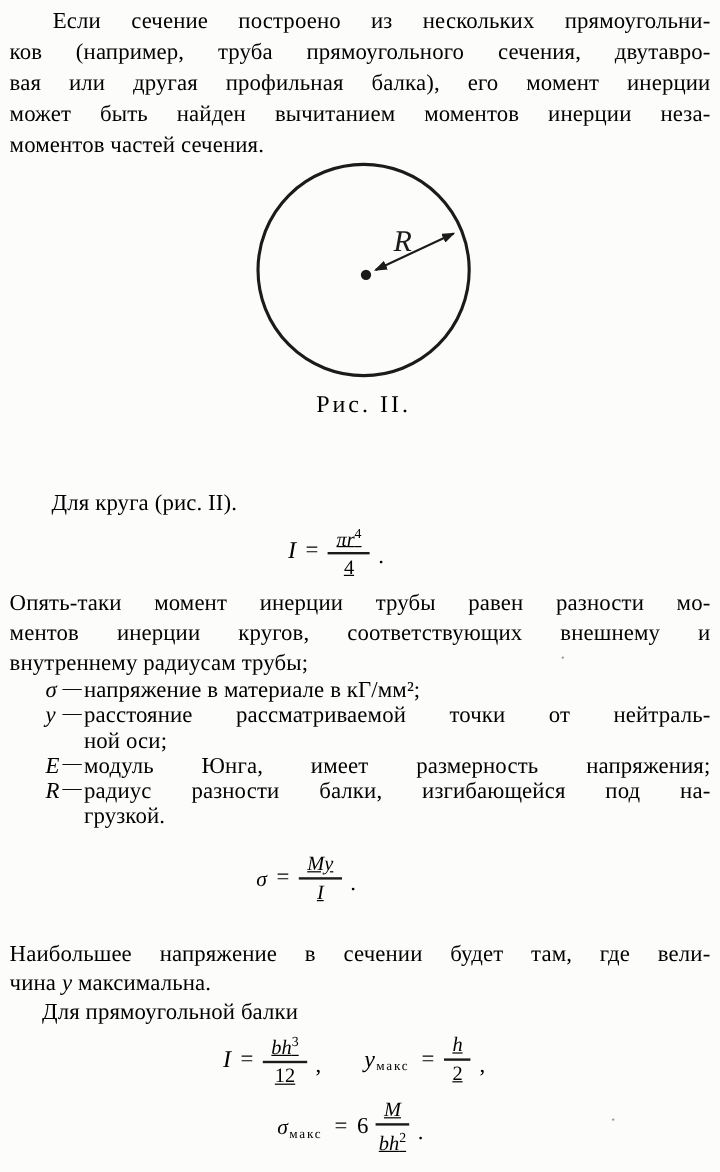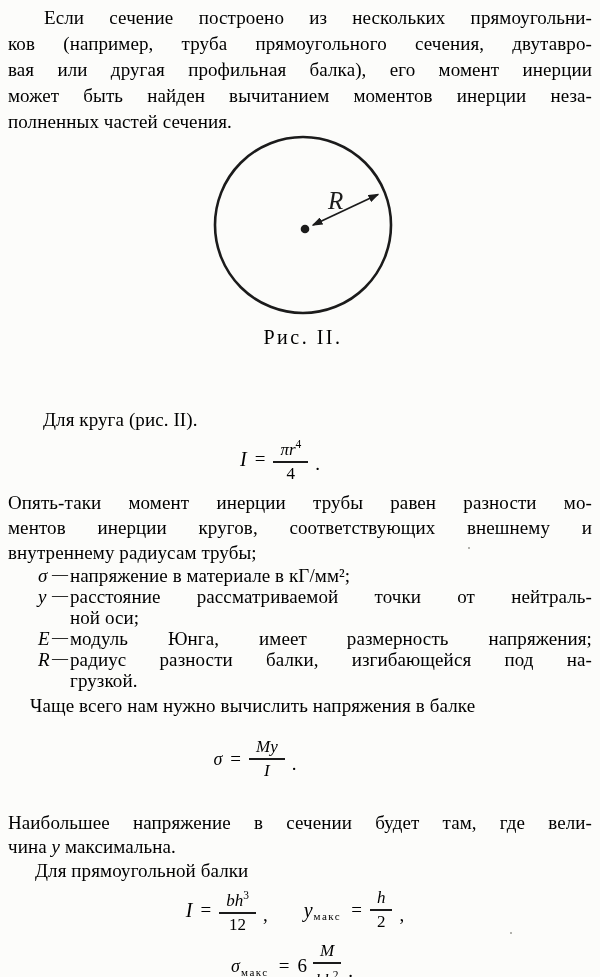--- a/index.html
+++ b/index.html
@@ -39,21 +39,21 @@
   .def .tl { line-height: 21px; }
   .def-sym { position: absolute; left: 30px; font-style: italic; font-size: 19px; }
   .def-dash { position: absolute; left: 44px; }
 
   
   .formula-row { display: flex; align-items: center; justify-content: center; }
   .fvar { font-style: italic; font-size: 20px; }
   .fvar.small { font-size: 18px; }
   .feq { margin: 0 8px; font-size: 19px; }
   .fcoef { font-size: 19px; margin-right: 6px; }
-  .frac { display: inline-flex; flex-direction: column; align-items: center; }
+  .frac { display: inline-flex; flex-direction: column; align-items: center; text-decoration: underline; }
   .frac .num { font-style: italic; font-size: 17px; line-height: 20px;
                padding: 0 7px 1px 7px; border-bottom: 2px solid #1b1b1b; }
   .frac .den { font-style: italic; font-size: 17px; line-height: 20px; padding-top: 1px; }
   .up { font-style: normal !important; }
   .fsup { font-size: 11.5px; font-style: normal; }
   .fsub { font-size: 11px; letter-spacing: 1.5px; font-style: normal;
           position: relative; bottom: -6px; margin: 0 2px 0 1px; }
   .ftrail { margin-left: 7px; font-size: 19px; position: relative; top: 5px; }
 
   .f-circle { margin-top: 3px; transform: translateX(-20px); height:46px; }
@@ -67,21 +67,21 @@
 <body>
 
 <div class="page">
   <div class="content">
 
     <div>
       <div class="tl jl indent1">Если сечение построено из нескольких прямоугольни-</div>
       <div class="tl jl">ков (например, труба прямоугольного сечения, двутавро-</div>
       <div class="tl jl">вая или другая профильная балка), его момент инерции</div>
       <div class="tl jl">может быть найден вычитанием моментов инерции неза-</div>
-      <div class="tl wl">полненных частей сечения.</div>
+      <div class="tl wl">моментов частей сечения.</div>
     </div>
 
     <div class="figure">
       <svg width="182" height="182" viewBox="0 0 182 182">
         <defs>
           <marker id="ah" markerWidth="11" markerHeight="8" refX="9.5" refY="4" orient="auto-start-reverse" markerUnits="userSpaceOnUse">
             <path d="M0,0 L11,4 L0,8 z" fill="#1b1b1b"></path>
           </marker>
         </defs>
         <circle cx="91" cy="90" r="88" fill="none" stroke="#1b1b1b" stroke-width="2.6"></circle>
@@ -128,21 +128,20 @@
         <div class="tl jl">модуль Юнга, имеет размерность напряжения;</div>
       </div>
       <div class="def">
         <span class="def-sym">R</span>
         <span class="def-dash">—</span>
         <div class="tl jl">радиус разности балки, изгибающейся под на-</div>
         <div class="tl wl">грузкой.</div>
       </div>
     </div>
 
-    <div class="tl often">Чаще всего нам нужно вычислить напряжения в балке</div>
 
     <div class="formula-row f-stress">
       <span class="fvar small">σ</span>
       <span class="feq">=</span>
       <span class="frac">
         <span class="num">My</span>
         <span class="den">I</span>
       </span>
       <span class="ftrail">.</span>
     </div>

